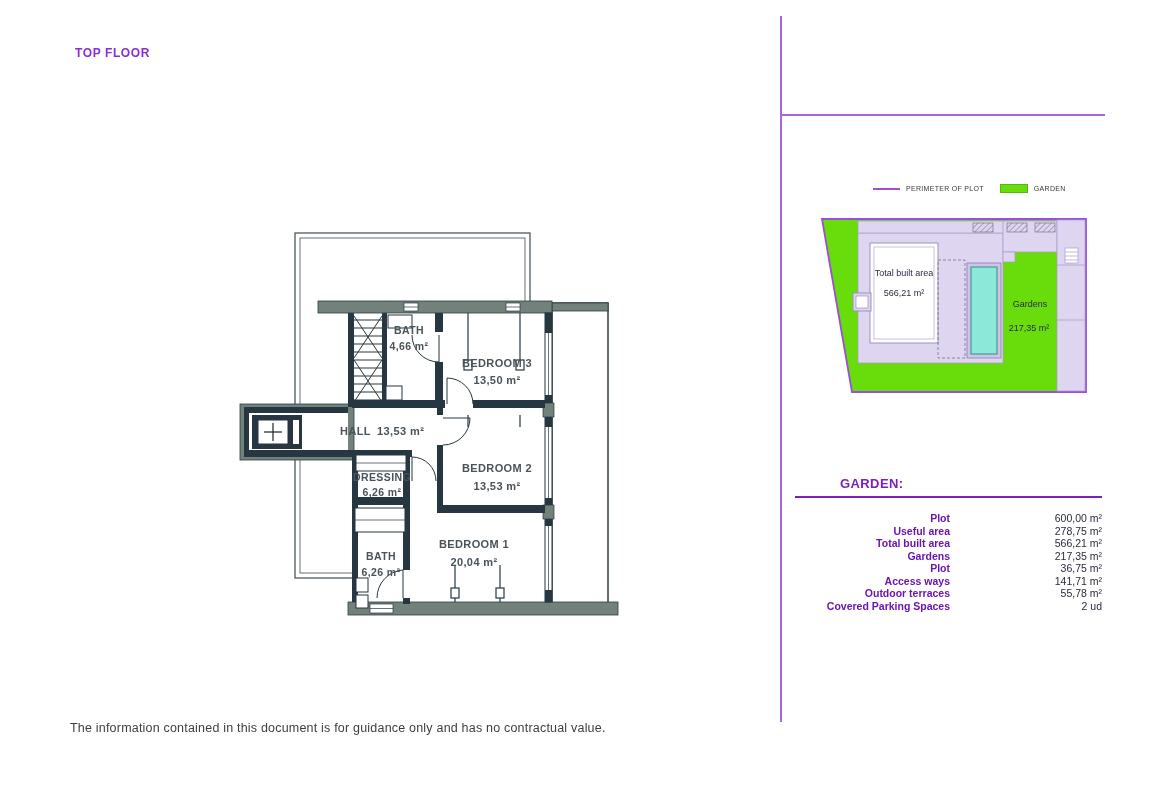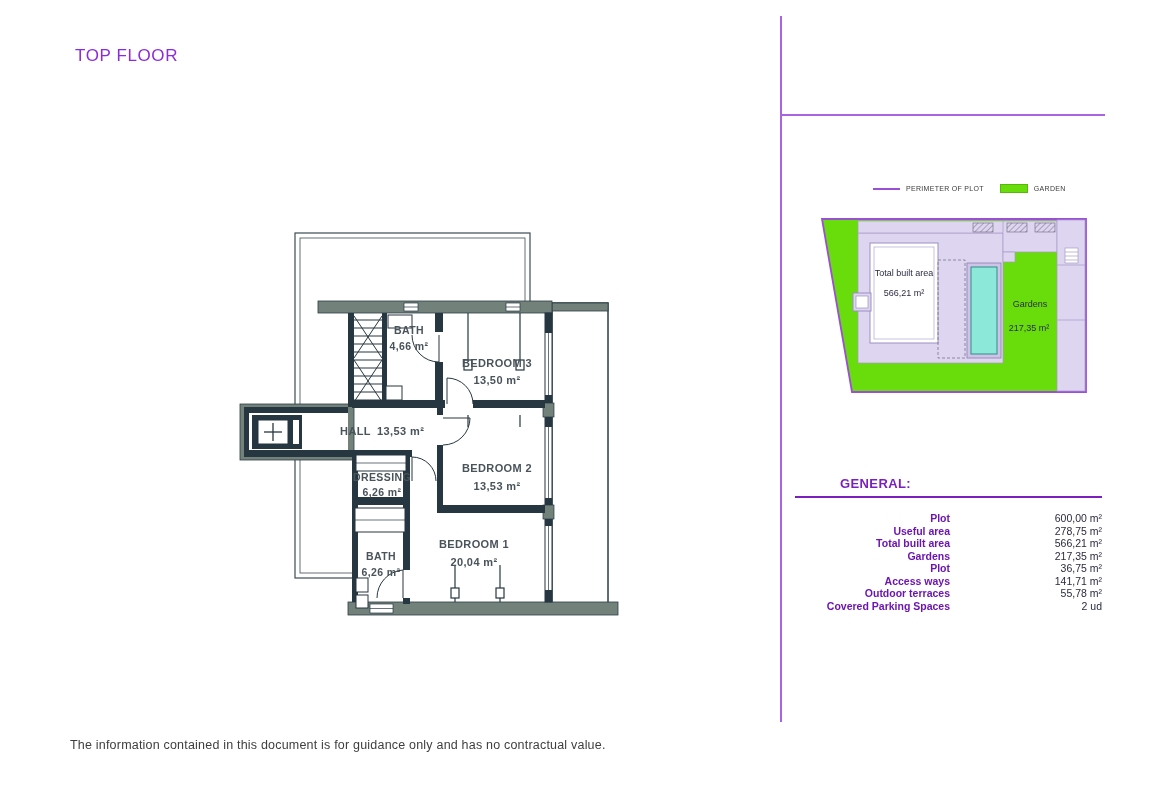--- a/index.html
+++ b/index.html
@@ -2,21 +2,21 @@
 <html><head>
 <meta charset="utf-8">
 <style>
   html,body{margin:0;padding:0;}
   body{
     width:1170px;height:785px;position:relative;background:#ffffff;
     font-family:"Liberation Sans",sans-serif;overflow:hidden;
   }
   .page-title{
     position:absolute;left:75px;top:46px;margin:0;
-    font-size:17px;font-weight:normal;letter-spacing:.6px;color:#8c2bd9;
+    font-size:12px;font-weight:bold;letter-spacing:.6px;color:#8c2bd9;
   }
   .divider-v{position:absolute;left:780px;top:16px;width:2px;height:706px;background:#a964e3;}
   .divider-h{position:absolute;left:780px;top:114px;width:325px;height:2px;background:#a964e3;}
 
   
   .legend{position:absolute;left:873px;top:184px;display:flex;align-items:center;}
   .legend .sw-line{width:27px;height:2px;background:#9b4fd6;}
   .legend .sw-rect{width:26px;height:7px;background:#69dc0c;border:1px solid #57b80a;}
   .legend .lg-label{font-size:7px;color:#3a3a3a;letter-spacing:.3px;margin-left:6px;white-space:nowrap;}
   .legend .group{display:flex;align-items:center;}
@@ -25,21 +25,21 @@
   
   .general{position:absolute;left:795px;top:476px;width:307px;}
   .general h2{margin:0;font-size:13px;font-weight:bold;letter-spacing:.4px;color:#7b1fbe;padding-left:45px;}
   .general .rule{height:2px;background:#7b1fbe;margin-top:5px;}
   .general .rows{margin-top:14px;}
   .general .row{display:flex;line-height:12.5px;font-size:10.5px;justify-content:center;}
   .general .row .lbl{width:155px;text-align:right;font-weight:bold;color:#6d15b2;}
   .general .row .val{flex:1;text-align:right;color:#2a2a40;margin-left:29px;}
 
   .footer-note{
-    position:absolute;left:70px;top:738px;margin:0;
+    position:absolute;left:70px;top:721px;margin:0;
     font-size:12.5px;color:#3e3e3e;letter-spacing:.2px;
   }
   svg text{font-family:"Liberation Sans",sans-serif;}
   .room-label{font-weight:bold;fill:#49535a;letter-spacing:.4px;}
   .site-label{fill:#2c2c44;}
 </style>
 </head>
 <body>
 
 <h1 class="page-title">TOP FLOOR</h1>
@@ -252,21 +252,21 @@
 
   <g text-anchor="middle" font-size="9">
     <text class="site-label" x="89" y="66">Total built area</text>
     <text class="site-label" x="89" y="86">566,21 m²</text>
     <text class="site-label" x="215" y="97">Gardens</text>
     <text class="site-label" x="214" y="121">217,35 m²</text>
   </g>
 </svg>
 
 <div class="general">
-  <h2>GENERAL:</h2>
+  <h2>GARDEN:</h2>
   <div class="rule"></div>
   <div class="rows">
     <div class="row">
         <div class="lbl">Plot</div>
         <div class="val">600,00 m²</div>
       </div>
     <div class="row">
         <div class="lbl">Useful area</div>
         <div class="val">278,75 m²</div>
       </div>

